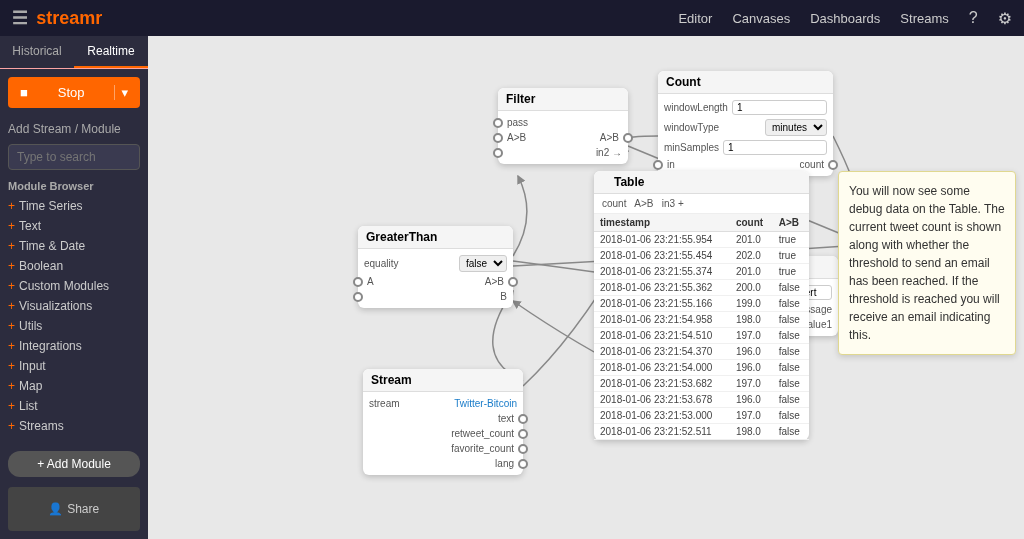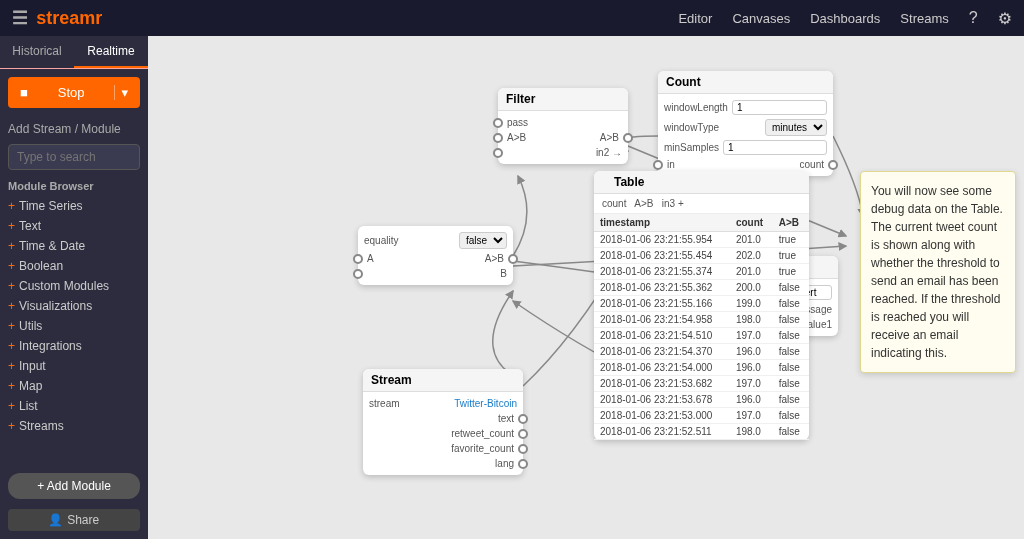--- a/index.html
+++ b/index.html
@@ -121,21 +121,21 @@
       border-radius: 12px;
       cursor: pointer;
       font-size: 12px;
       width: calc(100% - 16px);
     }
     .share-btn {
       margin: 4px 8px 8px;
       background: #444;
       color: #ccc;
       border: none;
-      padding: 4px;
+      padding: 15px;
       border-radius: 4px;
       cursor: pointer;
       font-size: 12px;
       width: calc(100% - 16px);
     }
 
     
     .canvas-area {
       flex: 1;
       background: #e8e8e8;
@@ -249,21 +249,21 @@
       border-bottom: 1px solid #f0f0f0;
       font-size: 10px;
       color: #444;
     }
 
     
     .info-panel {
       position: absolute;
       top: 135px;
       right: 8px;
-      width: 156px;
+      width: 178px;
       background: #fffdf0;
       border: 1px solid #e0d890;
       border-radius: 4px;
       padding: 10px;
       font-size: 12px;
       line-height: 1.5;
       color: #333;
       box-shadow: 0 2px 6px rgba(0,0,0,0.15);
     }
 
@@ -467,20 +467,21 @@
           <span class="port in"></span>
           <span class="port-label">in</span>
           <span style="flex:1"></span>
           <span class="port-label">count</span>
           <span class="port out"></span>
         </div>
       </div>
     </div>
 
     <div class="node greaterthan-node">
+      <div class="node-header">GreaterThan</div>
       <div class="node-body">
         <div class="node-row">
           <span class="port-label">equality</span>
           <select class="node-select">
             <option>false</option>
           </select>
         </div>
         <div class="node-row">
           <span class="port in"></span>
           <span class="port-label">A</span>

